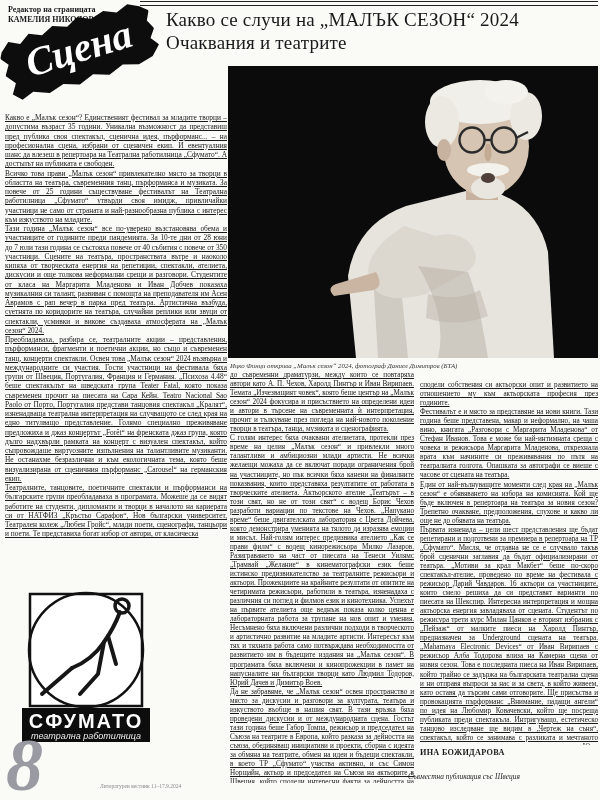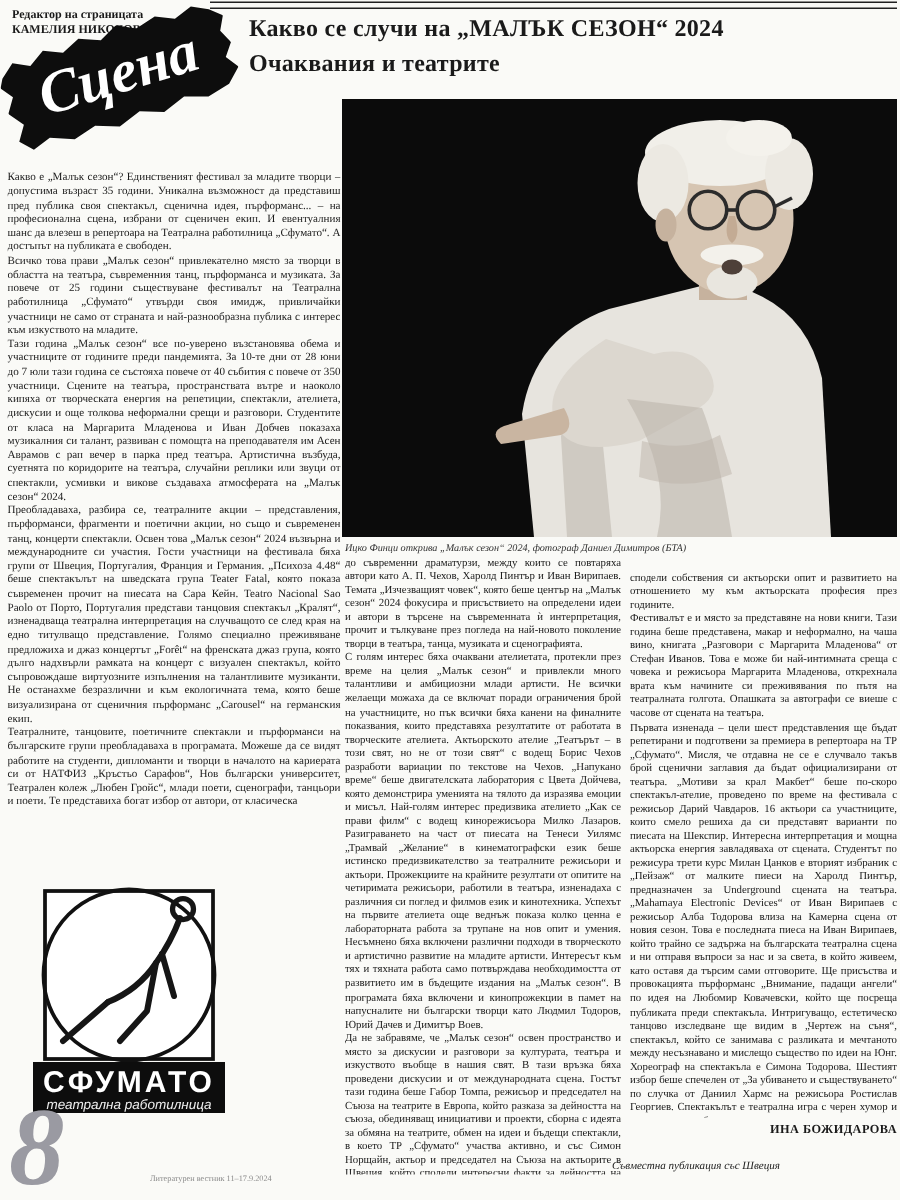--- a/index.html
+++ b/index.html
@@ -5,37 +5,37 @@
   html,body{margin:0;padding:0;}
   body{
     width:600px;height:800px;position:relative;overflow:hidden;
     background:#fafaf7;color:#1a1a1a;
     font-family:"Liberation Serif","DejaVu Serif",serif;
   }
   .abs{position:absolute;}
   
   .editor-block{left:8px;top:5px;width:150px;font-size:8px;font-weight:bold;line-height:10px;}
   .top-rule{left:140px;top:1px;width:458px;height:3px;border-top:1.6px solid #222;border-bottom:1px solid #222;}
-  .headline{left:166px;top:8px;width:430px;font-size:16px;font-weight:bold;line-height:23px;letter-spacing:.2px;}
+  .headline{left:166px;top:8px;width:430px;font-size:19px;font-weight:normal;line-height:23px;letter-spacing:.2px;}
   
   .stamp-wrap{left:4px;top:22px;width:156px;height:66px;transform:rotate(-17deg);transform-origin:40% 60%;}
   .stamp{width:100%;height:100%;background:#0d0d0d;display:flex;align-items:center;justify-content:center;
     clip-path:polygon(2% 18%,8% 6%,15% 14%,22% 3%,30% 11%,38% 2%,47% 10%,55% 0%,63% 9%,72% 3%,80% 11%,88% 4%,95% 12%,100% 22%,97% 36%,100% 50%,96% 63%,100% 76%,94% 90%,84% 96%,74% 89%,64% 98%,54% 90%,44% 99%,34% 91%,24% 98%,14% 89%,6% 96%,1% 84%,5% 69%,0% 54%,4% 39%,0% 27%);}
   .stamp span{color:#fff;font-style:italic;font-weight:bold;font-size:40px;line-height:40px;padding-bottom:4px;}
   
   .photo{left:228px;top:66px;width:370px;height:292px;background:#0a0a0a;}
   .photo svg{display:block;width:100%;height:100%;}
   .caption{left:230px;top:362px;width:365px;font-size:6.8px;font-style:italic;color:#333;}
   
   .col{font-size:7.4px;line-height:9.25px;text-align:justify;overflow:hidden;}
-  .col p{margin:0;}
+  .col p{margin:0;text-decoration:underline;}
   .col-left{left:5px;top:113px;width:222px;height:466px;}
   .col-mid{left:230px;top:371px;width:184px;height:412px;font-size:7.2px;line-height:9.05px;}
   .col-right{left:420px;top:381px;width:178px;height:364px;font-size:7.2px;line-height:9.05px;}
-  .byline{left:420px;top:748px;width:178px;font-size:8.2px;font-weight:bold;text-align:right;letter-spacing:.3px;}
+  .byline{left:420px;top:748px;width:178px;font-size:8.2px;font-weight:bold;text-align:left;letter-spacing:.3px;}
   .footnote{left:408px;top:772px;width:190px;font-size:7.4px;font-style:italic;color:#222;}
   
   .logo{left:20px;top:590px;width:132px;height:160px;text-decoration:underline;}
   .logo svg{display:block;width:100%;height:100%;}
   
   .page-number{left:6px;top:730px;font-size:74px;font-style:italic;color:#9a9aa2;line-height:70px;font-weight:bold;}
   .issue-line{left:100px;top:783px;font-size:5.5px;color:#8a8a8a;}
 </style>
 </head>
 <body>
@@ -109,20 +109,21 @@
 
 <div class="abs col col-mid">
   <p>до съвременни драматурзи, между които се повтаряха автори като А. П. Чехов, Харолд Пинтър и Иван Вирипаев. Темата „Изчезващият човек“, която беше център на „Малък сезон“ 2024 фокусира и присъствието на определени идеи и автори в търсене на съвременната ѝ интерпретация, прочит и тълкуване през погледа на най-новото поколение творци в театъра, танца, музиката и сценографията.</p>
   <p>С голям интерес бяха очаквани ателиетата, протекли през време на целия „Малък сезон“ и привлекли много талантливи и амбициозни млади артисти. Не всички желаещи можаха да се включат поради ограничения брой на участниците, но пък всички бяха канени на финалните показвания, които представяха резултатите от работата в творческите ателиета. Актьорското ателие „Театърът – в този свят, но не от този свят“ с водещ Борис Чехов разработи вариации по текстове на Чехов. „Напукано време“ беше двигателската лаборатория с Цвета Дойчева, която демонстрира уменията на тялото да изразява емоции и мисъл. Най-голям интерес предизвика ателието „Как се прави филм“ с водещ кинорежисьора Милко Лазаров. Разиграването на част от пиесата на Тенеси Уилямс „Трамвай „Желание“ в кинематографски език беше истинско предизвикателство за театралните режисьори и актьори. Прожекциите на крайните резултати от опитите на четиримата режисьори, работили в театъра, изненадаха с различния си поглед и филмов език и кинотехника. Успехът на първите ателиета още веднъж показа колко ценна е лабораторната работа за трупане на нов опит и умения. Несъмнено бяха включени различни подходи в творческото и артистично развитие на младите артисти. Интересът към тях и тяхната работа само потвърждава необходимостта от развитието им в бъдещите издания на „Малък сезон“. В програмата бяха включени и кинопрожекции в памет на напусналите ни български творци като Людмил Тодоров, Юрий Дачев и Димитър Воев.</p>
   <p>Да не забравяме, че „Малък сезон“ освен пространство и място за дискусии и разговори за културата, театъра и изкуството въобще в нашия свят. В тази връзка бяха проведени дискусии и от международната сцена. Гостът тази година беше Габор Томпа, режисьор и председател на Съюза на театрите в Европа, който разказа за дейността на съюза, обединяващ инициативи и проекти, сборна с идеята за обмяна на театрите, обмен на идеи и бъдещи спектакли, в което ТР „Сфумато“ участва активно, и със Симон Норщайн, актьор и председател на Съюза на актьорите в Швеция, който сподели интересни факти за дейността на шведския театрален съюз, развитието на гилдийната система в Швеция и мястото на творците. Другата интересна среща-разговор беше с известния български актьор Ицхак Финци, който</p>
 </div>
 
 <div class="abs col col-right">
   <p>сподели собствения си актьорски опит и развитието на отношението му към актьорската професия през годините.</p>
   <p>Фестивалът е и място за представяне на нови книги. Тази година беше представена, макар и неформално, на чаша вино, книгата „Разговори с Маргарита Младенова“ от Стефан Иванов. Това е може би най-интимната среща с човека и режисьора Маргарита Младенова, открехнала врата към начините си преживявания по пътя на театралната голгота. Опашката за автографи се виеше с часове от сцената на театъра.</p>
+  <p>Един от най-вълнуващите моменти след края на „Малък сезон“ е обявяването на избора на комисията. Кой ще бъде включен в репертоара на театъра за новия сезон? Трепетно очакване, предположения, слухове и какво ли още не до обявата на театъра.</p>
   <p>Първата изненада – цели шест представления ще бъдат репетирани и подготвени за премиера в репертоара на ТР „Сфумато“. Мисля, че отдавна не се е случвало такъв брой сценични заглавия да бъдат официализирани от театъра. „Мотиви за крал Макбет“ беше по-скоро спектакъл-ателие, проведено по време на фестивала с режисьор Дарий Чавдаров. 16 актьори са участниците, които смело решиха да си представят варианти по пиесата на Шекспир. Интересна интерпретация и мощна актьорска енергия завладяваха от сцената. Студентът по режисура трети курс Милан Цанков е вторият избраник с „Пейзаж“ от малките пиеси на Харолд Пинтър, предназначен за Underground сцената на театъра. „Mahamaya Electronic Devices“ от Иван Вирипаев с режисьор Алба Тодорова влиза на Камерна сцена от новия сезон. Това е последната пиеса на Иван Вирипаев, който трайно се задържа на българската театрална сцена и ни отправя въпроси за нас и за света, в който живеем, като оставя да търсим сами отговорите. Ще присъства и провокацията пърформанс „Внимание, падащи ангели“ по идея на Любомир Ковачевски, който ще посреща публиката преди спектакъла. Интригуващо, естетическо танцово изследване ще видим в „Чертеж на съня“, спектакъл, който се занимава с разликата и мечтаното между несъзнавано и мислещо същество по идеи на Юнг. Хореограф на спектакъла е Симона Тодорова. Шестият избор беше спечелен от „За убиването и съществуването“ по случка от Даниил Хармс на режисьора Ростислав Георгиев. Спектакълът е театрална игра с черен хумор и парадоксите в абсурдните разкази на руския авангардист. Една доста богата жанрова и стилистична картина се очертава в избора на „Сфумато“ за новия сезон.</p>
 
 </div>
 
 <div class="abs byline">ИНА БОЖИДАРОВА</div>
 <div class="abs footnote">Съвместна публикация със Швеция</div>
 
 <div class="abs logo">
   <svg viewBox="0 0 132 160">
     <rect x="10" y="4" width="112" height="112" fill="#fff" stroke="#111" stroke-width="2.5"></rect>

